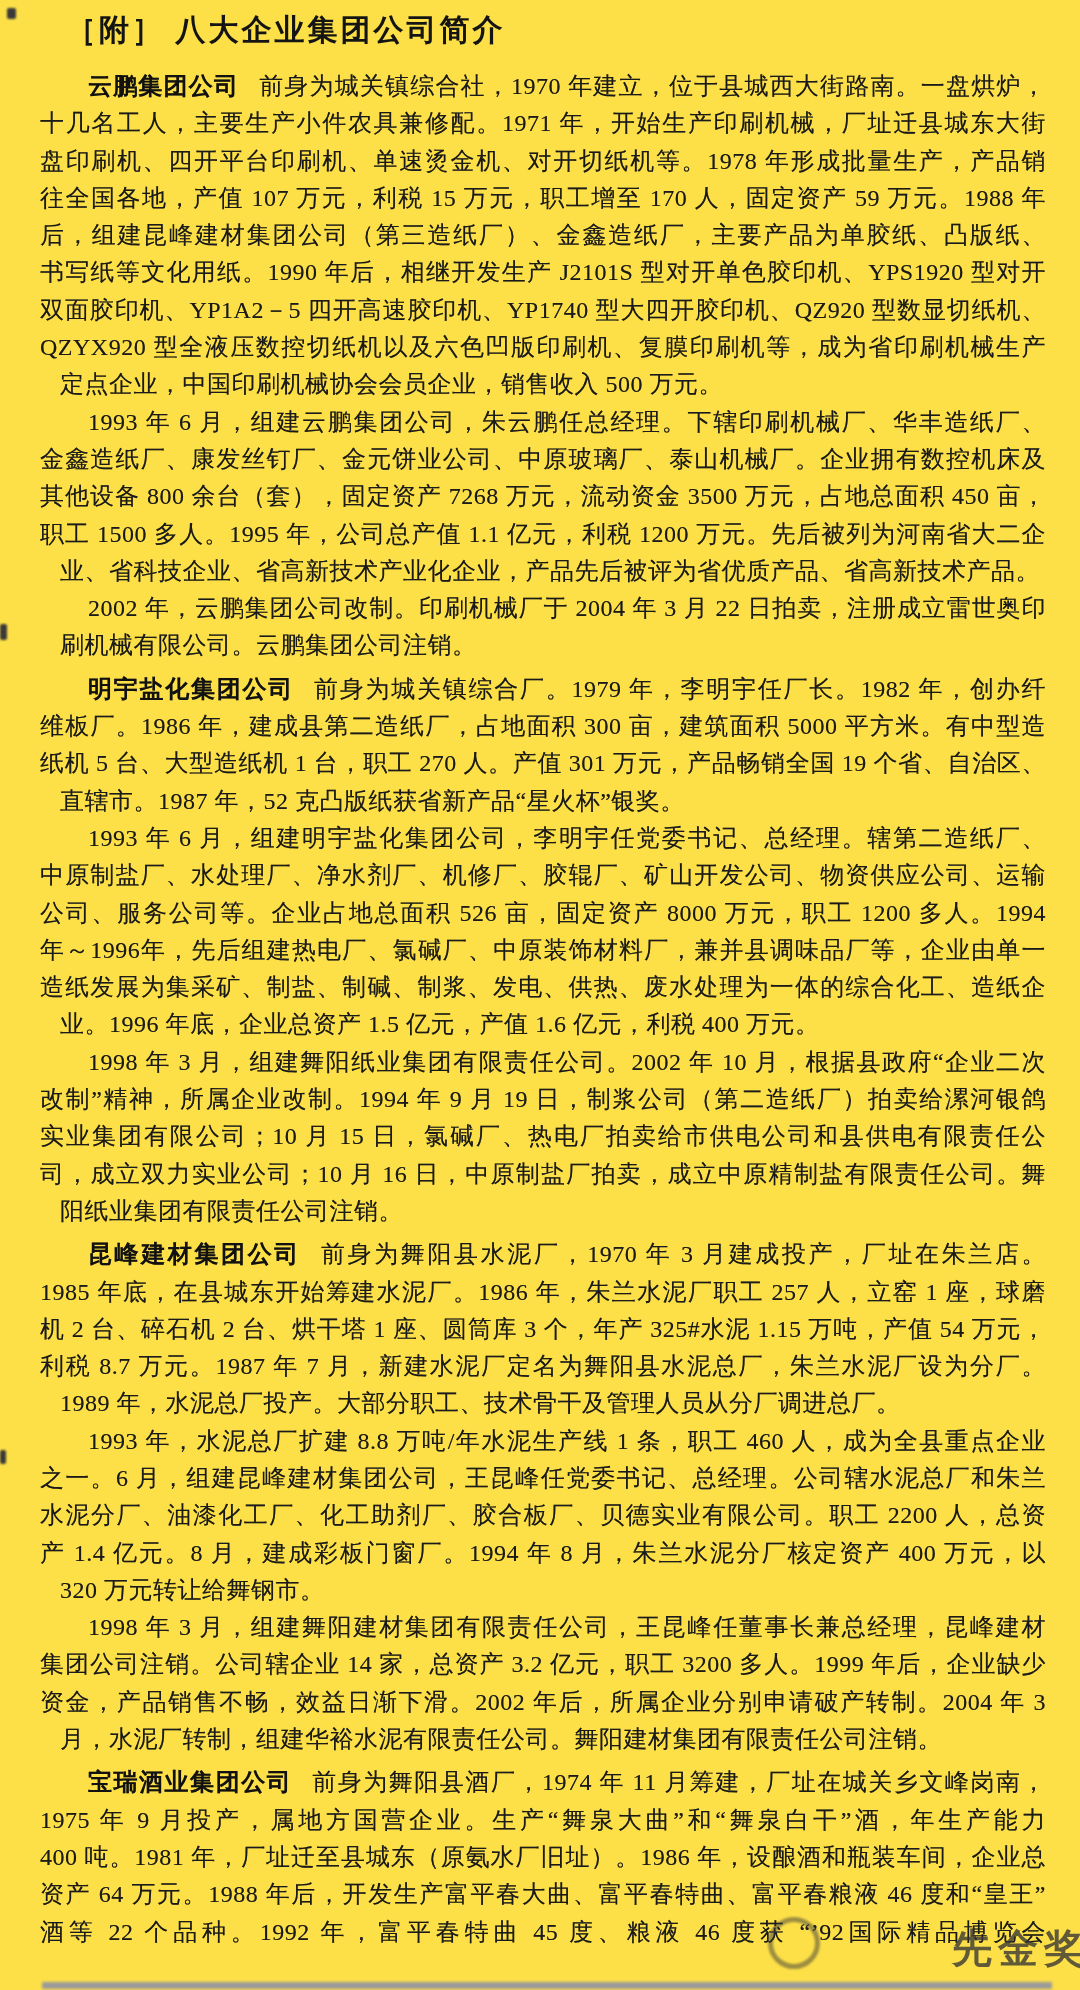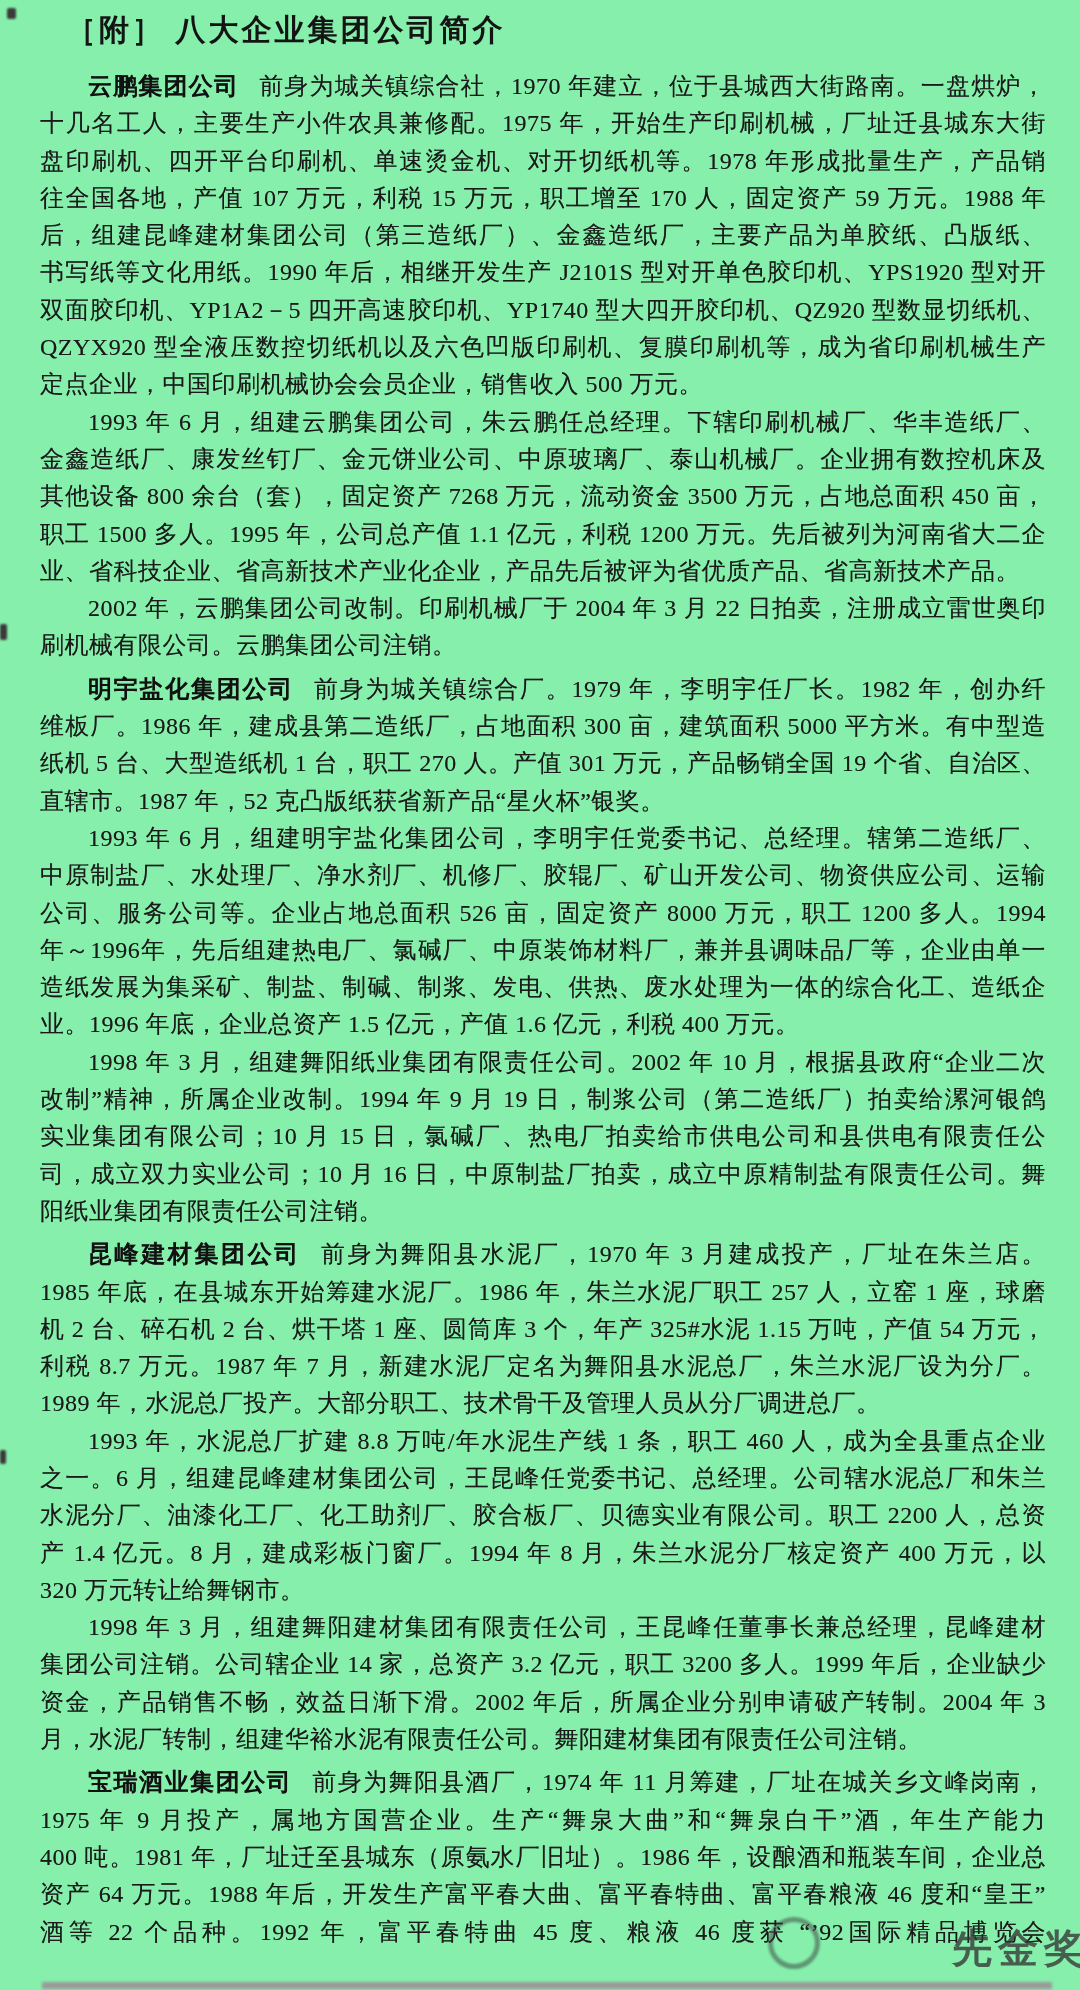--- a/index.html
+++ b/index.html
@@ -1,20 +1,20 @@
 <!DOCTYPE html>
 <html><head>
 <meta charset="utf-8">
 <style>
   html,body{margin:0;padding:0;background:#e8e8e8;}
   .page{
     position:relative;
     width:1080px;height:1990px;
     margin:0 auto;
-    background:#86efac;
+    background:#fde047;
     overflow:hidden;
     font-family:"Liberation Serif","DejaVu Serif",serif;
     color:#1d1d1d;
   }
   .scan-layer{ filter: blur(0.35px) contrast(1.03); }
   .doc-title{
     position:absolute;left:66px;top:10px;margin:0;
     font-size:30px;font-weight:700;letter-spacing:3px;
     color:#171717;white-space:nowrap;
   }
@@ -27,21 +27,21 @@
     font-size:24px;
     line-height:37.3px;height:37.3px;
     text-align:justify;
     text-align-last:justify;
     text-justify:inter-character;
     overflow:hidden;
     letter-spacing:0.5px;
     text-shadow:0 0 0.6px rgba(20,20,20,0.45);
   }
   .line.first{text-indent:2em;}
-  .line.last{text-align-last:left;}
+  .line.last{text-align-last:left;margin-left:20px;}
   .lead{font-weight:700;margin-right:20px;color:#141414;}
   
   .wm-text{
     position:absolute;left:952px;top:1921px;
     font-size:40px;font-weight:700;letter-spacing:6px;
     color:rgba(52,52,52,0.78);
     filter:blur(0.5px);
     white-space:nowrap;
   }
   .wm-ring{
@@ -65,21 +65,21 @@
 </style>
 </head>
 <body>
 
 <div class="page">
   <div class="scan-layer">
     <h1 class="doc-title">［附］ 八大企业集团公司简介</h1>
     <div class="doc-body">
         <div class="para lead-para">
           <div class="line first"><b class="lead">云鹏集团公司</b><span>前身为城关镇综合社，1970 年建立，位于县城西大街路南。一盘烘炉，</span></div>
-          <div class="line">十几名工人，主要生产小件农具兼修配。1975 年，开始生产印刷机械，厂址迁县城东大街</div>
+          <div class="line">十几名工人，主要生产小件农具兼修配。1971 年，开始生产印刷机械，厂址迁县城东大街</div>
           <div class="line">盘印刷机、四开平台印刷机、单速烫金机、对开切纸机等。1978 年形成批量生产，产品销</div>
           <div class="line">往全国各地，产值 107 万元，利税 15 万元，职工增至 170 人，固定资产 59 万元。1988 年</div>
           <div class="line">后，组建昆峰建材集团公司（第三造纸厂）、金鑫造纸厂，主要产品为单胶纸、凸版纸、</div>
           <div class="line">书写纸等文化用纸。1990 年后，相继开发生产 J2101S 型对开单色胶印机、YPS1920 型对开</div>
           <div class="line">双面胶印机、YP1A2－5 四开高速胶印机、YP1740 型大四开胶印机、QZ920 型数显切纸机、</div>
           <div class="line">QZYX920 型全液压数控切纸机以及六色凹版印刷机、复膜印刷机等，成为省印刷机械生产</div>
           <div class="line last">定点企业，中国印刷机械协会会员企业，销售收入 500 万元。</div>
         </div>
         <div class="para">
           <div class="line first">1993 年 6 月，组建云鹏集团公司，朱云鹏任总经理。下辖印刷机械厂、华丰造纸厂、</div>

